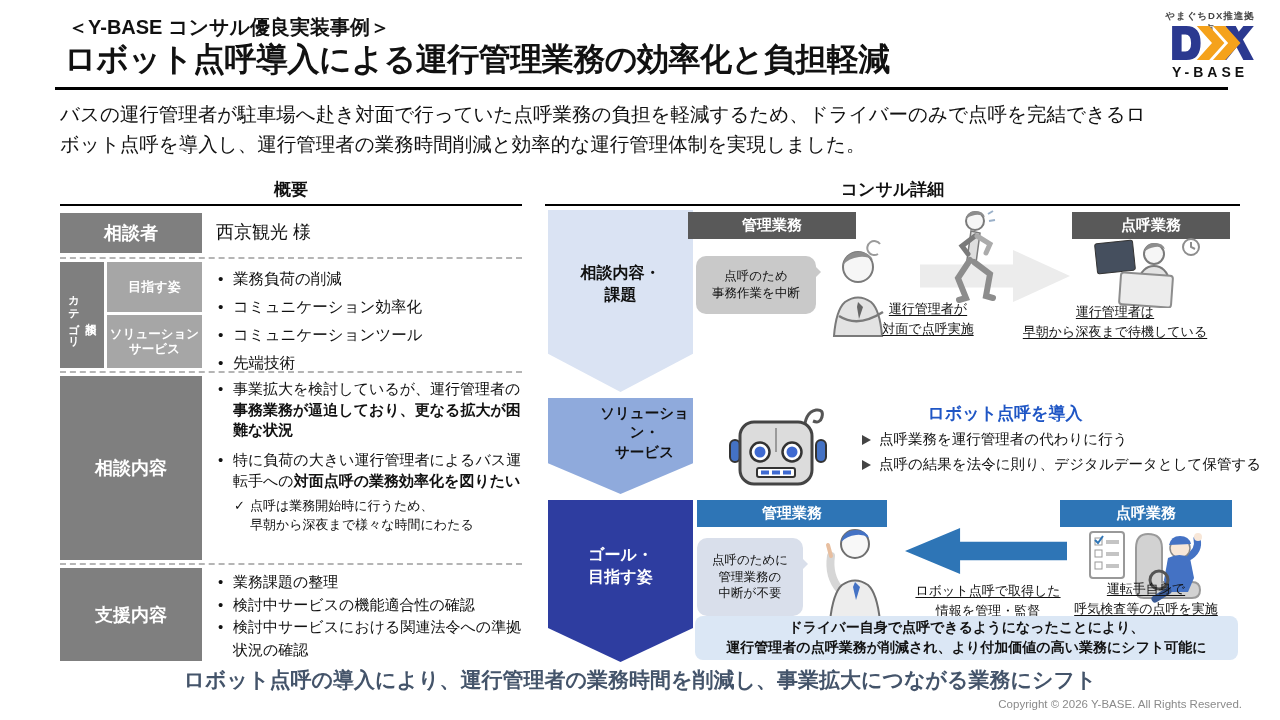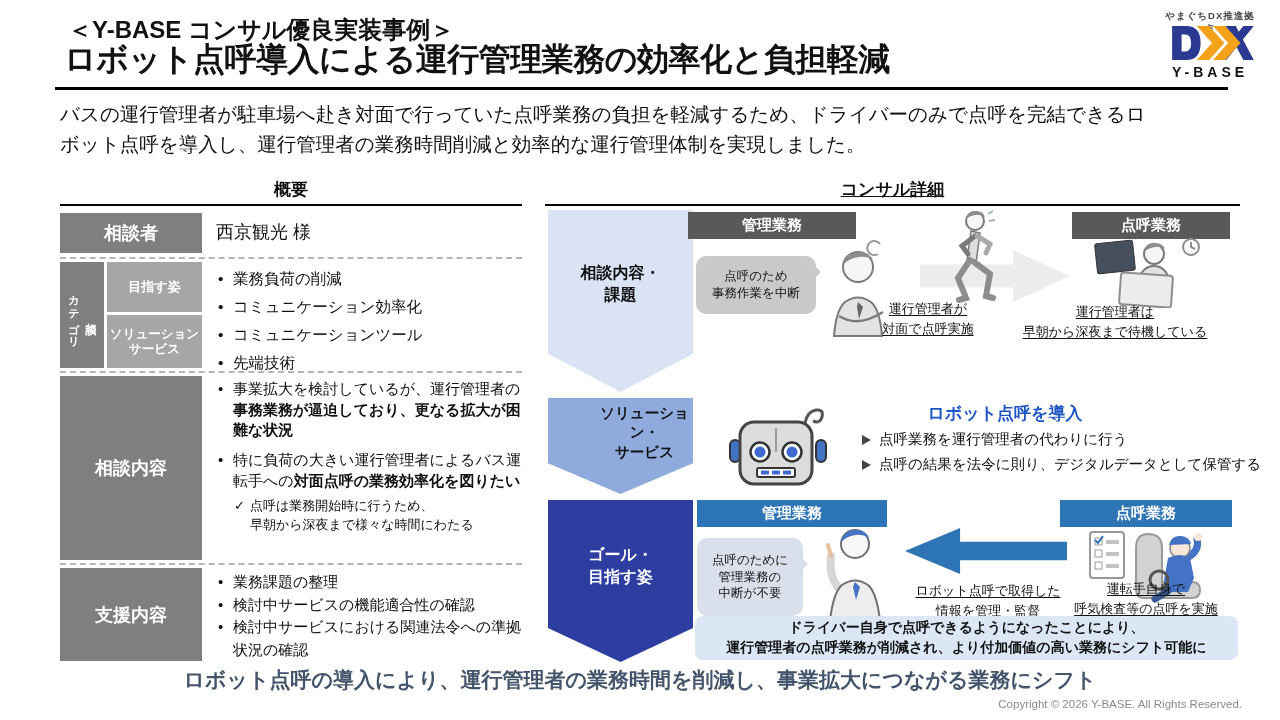--- a/index.html
+++ b/index.html
@@ -2,21 +2,21 @@
 <html lang="ja"><head>
 <meta charset="utf-8">
 <style>
   * { margin:0; padding:0; box-sizing:border-box; }
   body { background:#e8e8e8; font-family:"Liberation Sans","DejaVu Sans",sans-serif; }
   #slide { position:relative; width:1280px; height:720px; background:#ffffff; overflow:hidden; margin:0 auto; color:#111; }
   .pre { white-space:pre-line; }
   .abs { position:absolute; }
 
   
-  .subtitle { left:68px; top:14px; font-size:24px; font-weight:700; }
+  .subtitle { left:68px; top:14px; font-size:20px; font-weight:700; }
   .title { left:64px; top:38px; font-size:32px; font-weight:800; letter-spacing:-0.5px; }
   .title-rule { left:55px; top:87px; width:1173px; height:3px; background:#000; }
   .intro { left:60px; top:99px; width:1175px; font-size:19.5px; line-height:1.55; white-space:pre-line; }
 
   
   .logo-tagline { left:1160px; top:10px; width:100px; text-align:center; font-size:9.5px; letter-spacing:1px; color:#444; font-weight:700; }
   .logo-mark { left:1168px; top:24px; }
   .logo-brand { left:1158px; top:64px; width:104px; text-align:center; font-size:14px; font-weight:800; letter-spacing:4px; }
 
   
@@ -112,21 +112,21 @@
   </div>
   <div class="abs dashed" style="left:60px; top:563px; width:462px;"></div>
 
   <div class="abs lbl-cell" style="left:60px; top:568px; width:142px; height:93px; font-size:18px;">支援内容</div>
   <ul class="abs dots" style="left:216px; top:571px; width:308px; font-size:15px; line-height:1.5;">
     <li>業務課題の整理</li>
     <li>検討中サービスの機能適合性の確認</li>
     <li>検討中サービスにおける関連法令への準拠状況の確認</li>
   </ul>
 
-  <div class="abs sec-title" style="left:545px; top:178px; width:695px;text-decoration:underline;">コンサル詳細</div>
+  <div class="abs sec-title" style="left:545px; top:178px; width:695px;">コンサル詳細</div>
   <div class="abs sec-rule" style="left:545px; top:204px; width:695px;"></div>
 
   <div class="abs chevron chev1 pre" style="top:210px; height:182px; background:#dae3f3; font-size:16px; padding-bottom:34px;">相談内容・
 課題</div>
   <div class="abs chevron chev2 pre" style="top:398px; height:96px; background:#8faadc; font-size:14.5px; padding-bottom:26px;padding-left:48px;">ソリューション・
 サービス</div>
   <div class="abs chevron chev1 pre" style="top:500px; height:162px; background:#2e3da0; color:#fff; font-size:16px; padding-bottom:30px;">ゴール・
 目指す姿</div>
 
   <div class="abs hdr-box" style="left:688px; top:212px; width:168px; height:27px; background:#595959;">管理業務</div>

